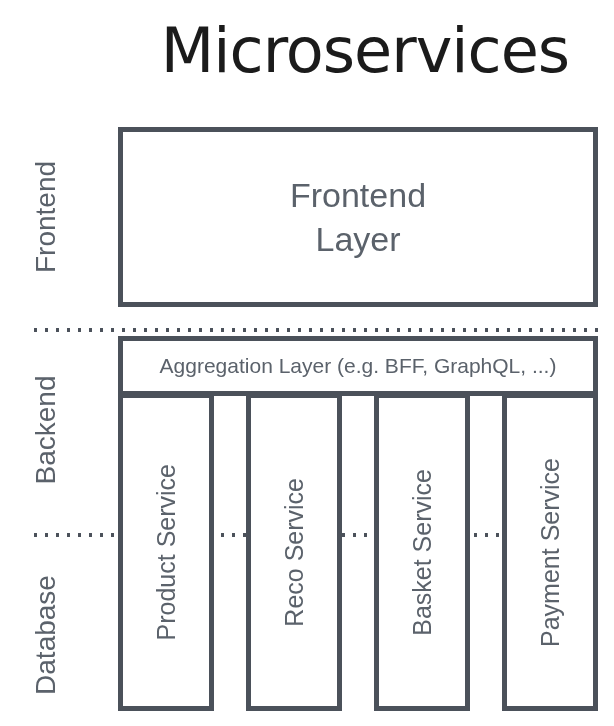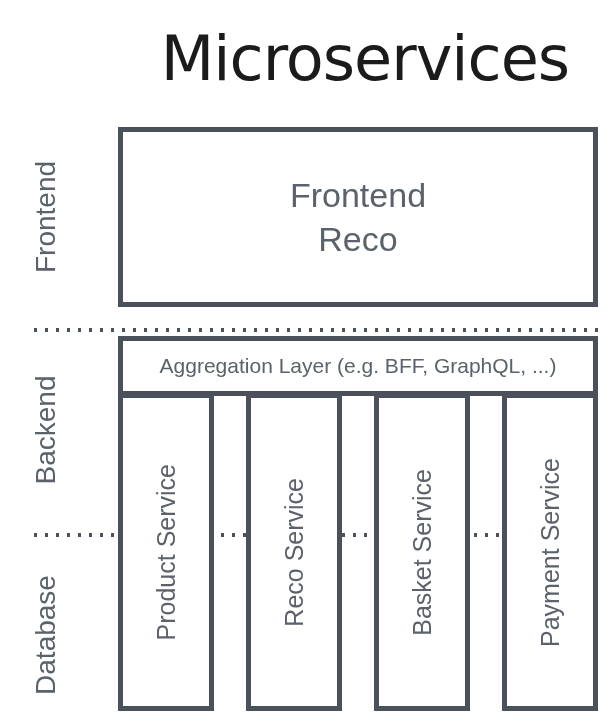--- a/index.html
+++ b/index.html
@@ -14,21 +14,21 @@
     position: relative;
     width: 614px;
     height: 726px;
     background: var(--bg);
     overflow: hidden;
     font-family: "Liberation Sans", sans-serif;
   }
   .title {
     position: absolute;
     left: 120px;
-    top: 16px;
+    top: 8px;
     width: 490px;
     text-align: center;
     font-family: "DejaVu Sans", sans-serif;
     font-size: 62px;
     line-height: 86px;
     color: var(--title);
     letter-spacing: -1px;
     white-space: nowrap;
   }
   .layer-label {
@@ -99,21 +99,21 @@
 
   <div class="layer-label label-frontend">Frontend</div>
   <div class="layer-label label-backend">Backend</div>
   <div class="layer-label label-database">Database</div>
 
   <div class="dots dots-1"></div>
   <div class="dots dots-2"></div>
 
   <div class="box frontend-team-box">
     <span>Frontend</span>
-    <span>Reco</span>
+    <span>Layer</span>
   </div>
 
   <div class="box aggregation-box">
     <span>Aggregation Layer (e.g. BFF, GraphQL, ...)</span>
   </div>
 
   <div class="box service-box svc-1">
     <span class="vtext">Product Service</span>
   </div>
   <div class="box service-box svc-2">

